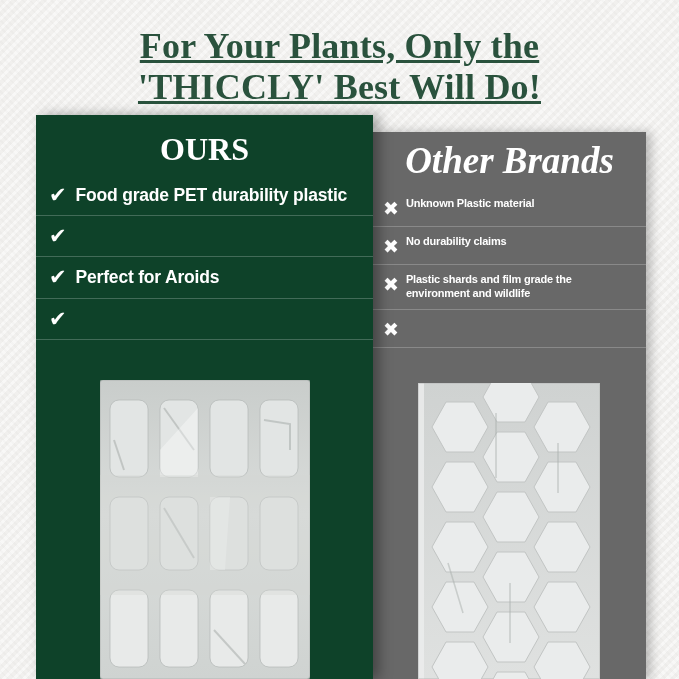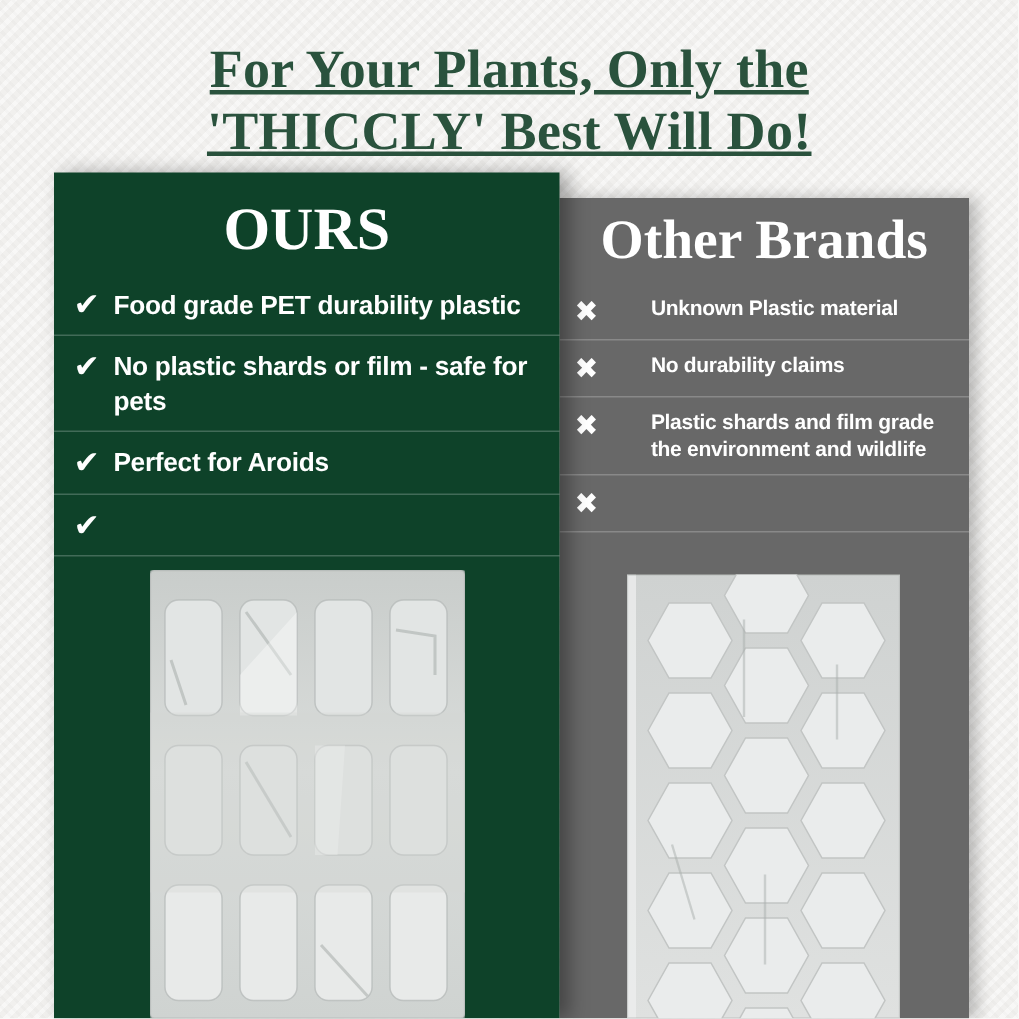--- a/index.html
+++ b/index.html
@@ -29,41 +29,41 @@
   }
   .panel-gray {
     left:373px; top:132px; width:273px;
     background:var(--panel-gray, #686868);
     z-index:1; box-shadow:5px 0 10px rgba(0,0,0,0.25);
   }
   .panel h2 {
     font-family:"Liberation Serif", serif; font-weight:bold; color:#fff;
     text-align:center; margin:18px 0 4px; line-height:1;
   }
-  .panel-green h2 { font-size:40px; }
-  .panel-gray h2 { font-size:37px; margin:10px 0 6px; }
+  .panel-green h2 { font-size:32px; }
+  .panel-gray h2 { font-size:37px; margin:10px 0 6px;font-style:italic; }
 
   ul.features { list-style:none; margin:10px 0 0; padding:0; }
   ul.features li {
     display:flex; align-items:flex-start;
     border-bottom:1px solid rgba(255,255,255,0.22);
   }
   .panel-green li { padding:9px 14px 9px 13px; gap:9px; }
   .panel-gray  li { padding:8px 10px 8px 10px; gap:7px; }
   .feat-icon {
     font-family:"DejaVu Sans", sans-serif; font-weight:bold; line-height:1;
     flex:0 0 auto; margin-top:1px; color:#fff;
   }
   .panel-green .feat-icon { font-size:21px; }
   .panel-gray  .feat-icon { font-size:19px; margin-top:2px; }
   .feat-text {
     font-weight:bold; letter-spacing:-0.2px; color:#fff;
   }
   .panel-green .feat-text { font-size:17.5px; line-height:1.28; max-width:282px; }
-  .panel-gray  .feat-text { font-size:14px; line-height:1.26; max-width:236px;margin-left:28px; }
+  .panel-gray  .feat-text { font-size:11px; line-height:1.26; max-width:236px; }
 
   .photo { position:absolute; }
   .photo-left  { left:64px; top:265px; width:210px; height:299px; }
   .photo-right { left:45px; top:251px; width:182px; height:296px; }
   .photo svg { display:block; width:100%; height:100%; }
 </style>
 </head>
 <body>
 
 <div class="canvas">
@@ -75,21 +75,20 @@
 
   <div class="panel panel-green">
     <h2>OURS</h2>
     <ul class="features">
       <li>
         <span class="feat-icon">✔</span>
         <span class="feat-text">Food grade PET durability plastic</span>
       </li>
       <li>
         <span class="feat-icon">✔</span>
-        <span class="feat-text">No plastic shards or film - safe for pets</span>
       </li>
       <li>
         <span class="feat-icon">✔</span>
         <span class="feat-text">Perfect for Aroids</span>
       </li>
       <li>
         <span class="feat-icon">✔</span>
       </li>
     </ul>
 

